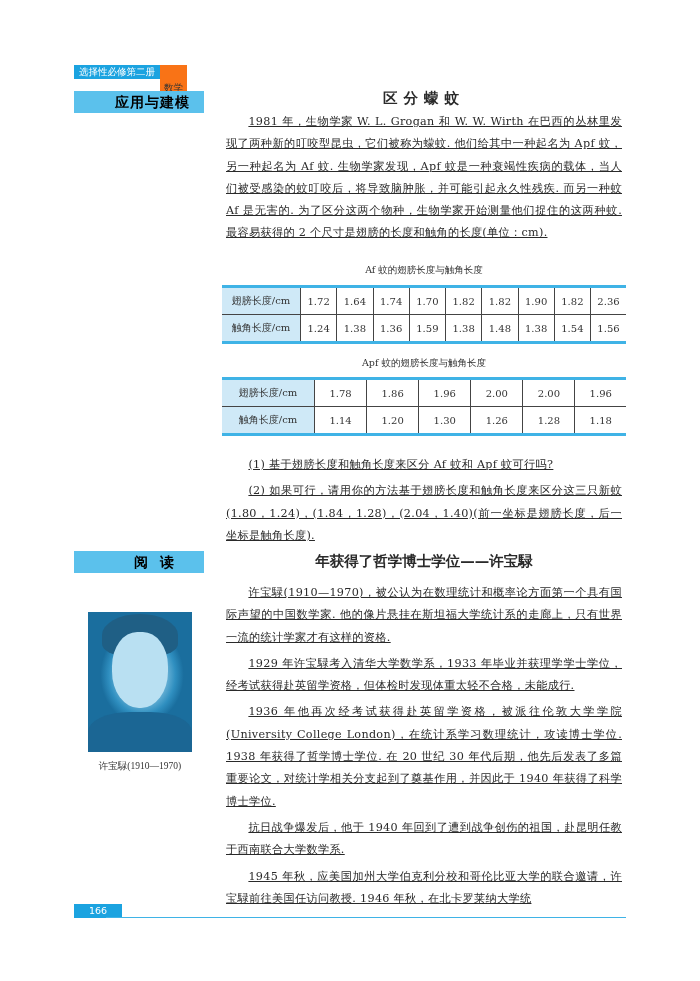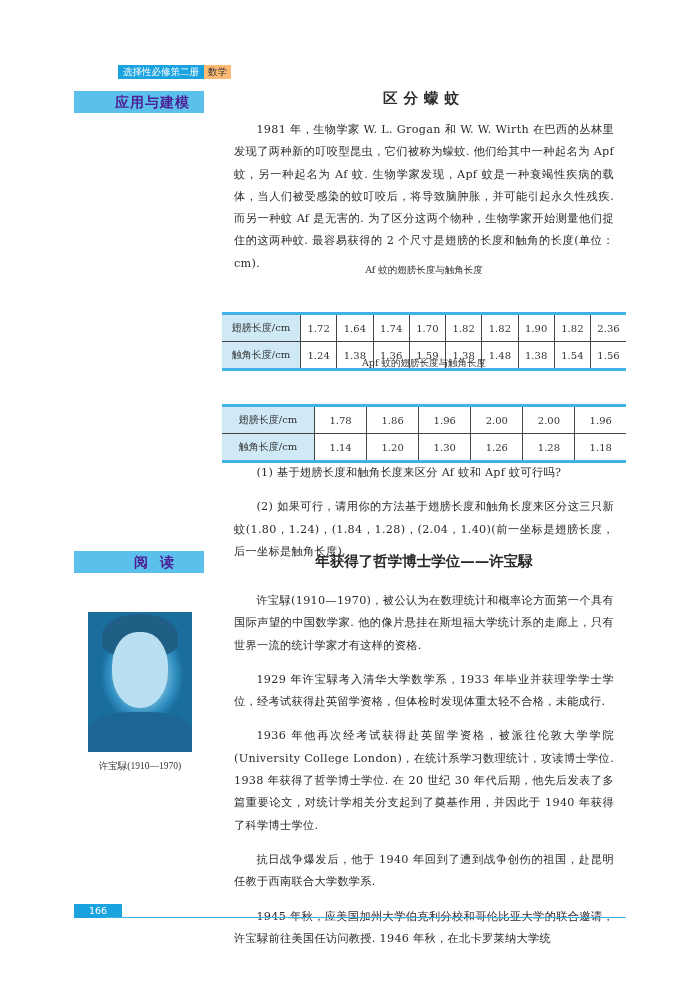--- a/index.html
+++ b/index.html
@@ -1,44 +1,44 @@
 <!DOCTYPE html>
 <html><head>
   <meta charset="utf-8">
   <style>
     html, body { margin: 0; padding: 0; background: #ffffff; }
     body {
       width: 700px; height: 981px; position: relative; overflow: hidden;
       font-family: "DejaVu Serif", "Liberation Serif", serif;
       color: #2a2a2a;
     }
-    .header-band { position: absolute; left: 74px; top: 65px; height: 14px; display: flex; font-family: "DejaVu Sans", sans-serif; font-size: 9.5px; margin-left: 44px; }
+    .header-band { position: absolute; left: 74px; top: 65px; height: 14px; display: flex; font-family: "DejaVu Sans", sans-serif; font-size: 9.5px; }
     .hb-book { background: #1ba3e0; color: #ffffff; padding: 0 5px; line-height: 14px; }
-    .hb-subj { background: #fdba74; color: #333; padding: 0 4px; line-height: 14px; }
+    .hb-subj { background: #f97316; color: #333; padding: 16px 4px; line-height: 14px; }
 
     .section-tag {
       position: absolute; left: 74px; width: 130px; height: 22px;
-      background: #5bc1ec; color: #4c1d95;
+      background: #5bc1ec; color: #000000;
       font-family: "DejaVu Sans", sans-serif; font-size: 14px; font-weight: bold;
       text-align: right; line-height: 22px; padding-right: 14px; box-sizing: border-box;
       letter-spacing: 1px;
     }
     .tag1 { top: 91px; }
     .tag2 { top: 551px; letter-spacing: 12px; padding-right: 18px; }
     .title1 { position: absolute; left: 222px; width: 404px; top: 89px; text-align: center; font-family: "DejaVu Sans", sans-serif; font-weight: bold; font-size: 14.5px; letter-spacing: 6px; }
     .title2 { position: absolute; left: 222px; width: 404px; top: 552px; text-align: center; font-family: "DejaVu Sans", sans-serif; font-size: 14.5px; font-weight: bold; }
 
-    .para { font-size: 11.2px; line-height: 22.3px; text-align: justify; margin: 12px; text-indent: 2em; letter-spacing: 0.3px; }
+    .para { font-size: 11.2px; line-height: 22.3px; text-align: justify; margin: 4px; text-indent: 2em; letter-spacing: 0.3px; text-decoration: underline; }
 
     .p1 { position: absolute; left: 222px; width: 404px; top: 107px; }
     .cap { position: absolute; left: 222px; width: 404px; text-align: center; font-size: 9.5px; color: #333; }
     .cap1 { top: 264px; }
     .cap2 { top: 357px; }
 
-    table.dt { position: absolute; left: 222px; width: 404px; border-collapse: collapse; font-size: 10px; margin-top: 27px; }
+    table.dt { position: absolute; left: 222px; width: 404px; border-collapse: collapse; font-size: 10px; }
     table.dt td { border-left: 1px solid #444; height: 26px; text-align: center; color: #333; padding: 0; }
     table.dt td:first-child { border-left: none; background: #cfe9f7; width: 78px; }
     table.dt tr:first-child td { border-top: 3px solid #3fb3e6; border-bottom: 1px solid #444; }
     table.dt tr:last-child td { border-bottom: 3px solid #3fb3e6; }
     .t1 { top: 285px; }
     .t2 { top: 377px; }
     table.t2 td:first-child { width: 92px; }
 
     .q { position: absolute; left: 222px; width: 404px; top: 450px; }
 

